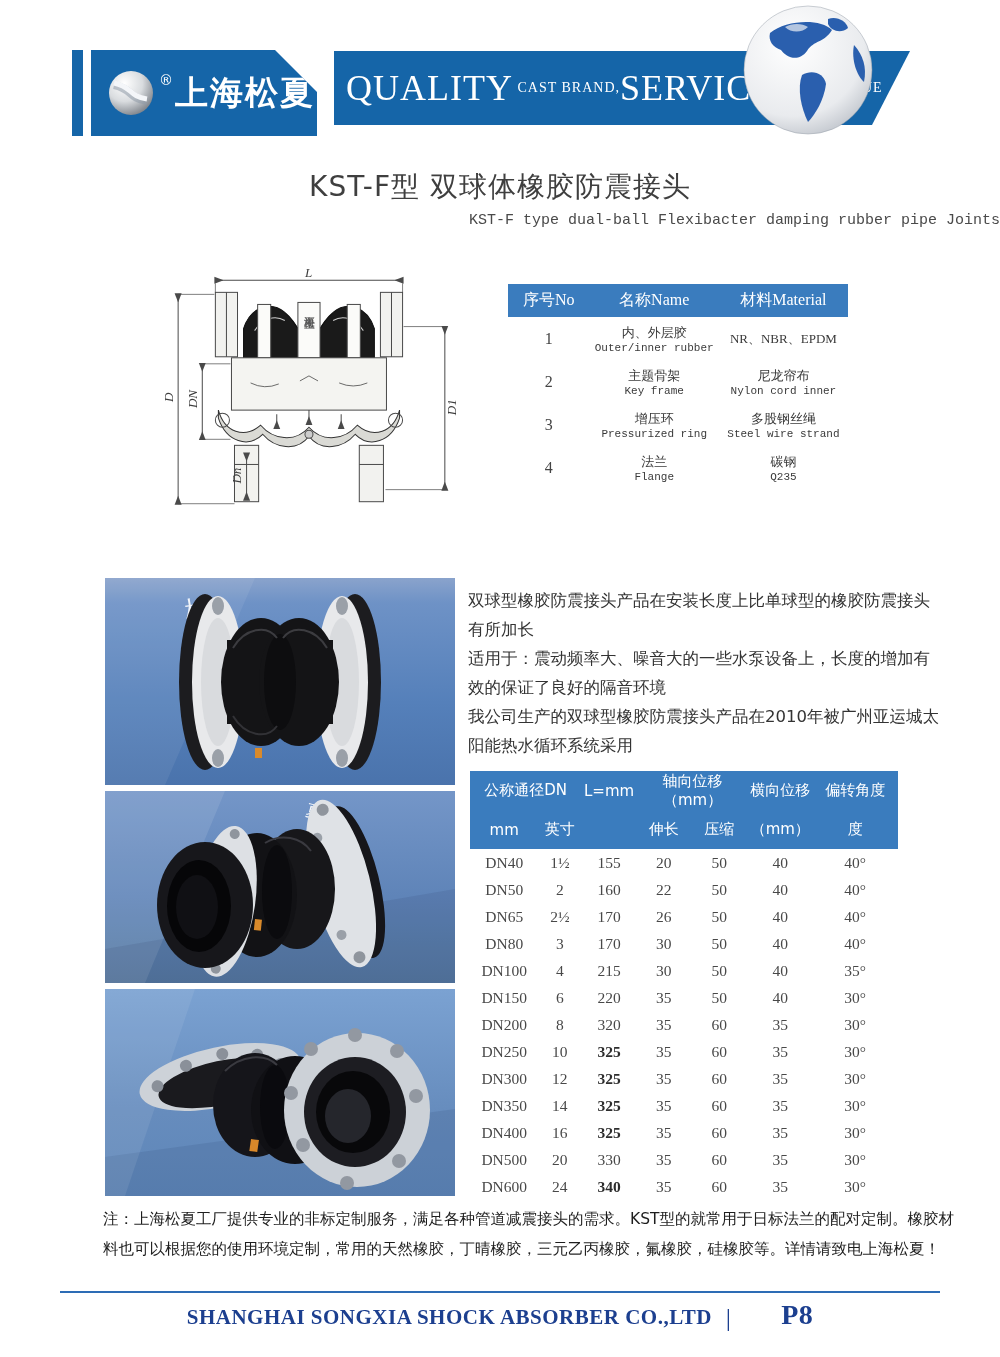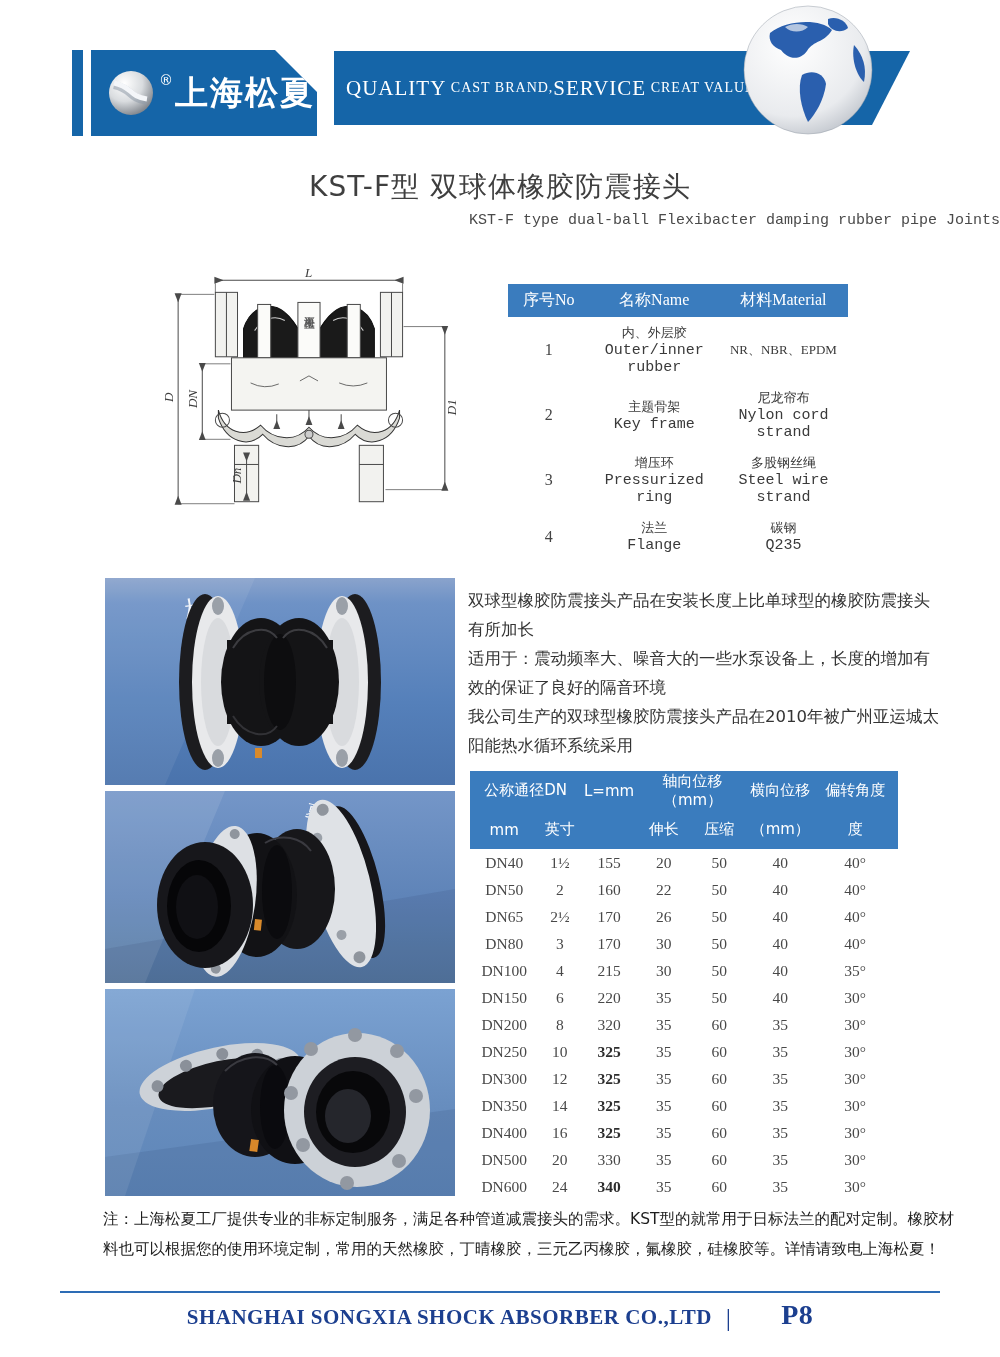--- a/index.html
+++ b/index.html
@@ -11,40 +11,40 @@
   .logo-box { position:absolute; left:91px; top:50px; width:226px; height:86px; background:#1565a8;
     clip-path:polygon(0 0, calc(100% - 42px) 0, 100% 42px, 100% 100%, 0 100%);
     display:flex; align-items:center; padding-left:16px; }
   .sphere { width:48px; height:48px; flex:0 0 auto; }
   .reg { color:#fff; font-size:14px; margin:-26px 2px 0 4px; }
   .logo-text { color:#fff; font-size:33px; font-weight:bold; letter-spacing:2px; }
   .banner { position:absolute; left:334px; top:51px; width:576px; height:74px; background:#1565a8;
     clip-path:polygon(0 0, 100% 0, calc(100% - 38px) 100%, 0 100%);
     display:flex; align-items:center; padding-left:12px; color:#fff;
     font-family:"Liberation Serif", serif; white-space:pre; }
-  .slogan-big { font-size:21px; letter-spacing:1px; }
+  .slogan-big { font-size:36px; letter-spacing:1px; }
   .slogan-small { font-size:14px; letter-spacing:1px; }
   .globe { position:absolute; left:740px; top:3px; width:138px; height:136px; }
 
   
   .title-cn { position:absolute; top:168px; left:0; width:100%; text-align:center;
     font-size:28px; color:#3f3f3f; font-weight:500; letter-spacing:1px; }
   .title-en { position:absolute; top:212px; left:0; width:100%; text-align:right;
     font-size:15px; color:#4a4a4a; font-family:"Liberation Mono", monospace; }
 
   
   .drawing { position:absolute; left:158px; top:266px; width:312px; height:252px; }
 
   
   .parts-table { position:absolute; left:508px; top:284px; width:340px; border-collapse:collapse;
     font-family:"Liberation Serif", serif; }
   .parts-table th { background:#3a7cbe; color:#fff; font-weight:normal; font-size:16px; height:33px; }
   .parts-table td { text-align:center; padding:7px 0 6px 0; color:#333; vertical-align:middle; }
   .parts-table .cn { font-size:13px; color:#3a3a3a; }
-  .parts-table .en { font-size:15px; color:#3a3a3a; font-family:"Liberation Mono", monospace; }
+  .parts-table .en { font-size:11px; color:#3a3a3a; font-family:"Liberation Mono", monospace; }
   .parts-table .no-cell { font-size:16px; color:#444; }
 
   
   .photo { position:absolute; left:105px; width:350px; overflow:hidden; }
   .photo svg { display:block; }
   #photo1 { top:578px; height:207px; }
   #photo2 { top:791px; height:192px; }
   #photo3 { top:989px; height:207px; }
 
   
@@ -207,21 +207,21 @@
           </td>
         </tr>
         <tr>
           <td class="no-cell">2</td>
           <td>
             <div class="cn">主题骨架</div>
             <div class="en">Key frame</div>
           </td>
           <td>
             <div class="cn">尼龙帘布</div>
-            <div class="en">Nylon cord strand</div>
+            <div class="en">Nylon cord inner</div>
           </td>
         </tr>
         <tr>
           <td class="no-cell">3</td>
           <td>
             <div class="cn">增压环</div>
             <div class="en">Pressurized ring</div>
           </td>
           <td>
             <div class="cn">多股钢丝绳</div>

